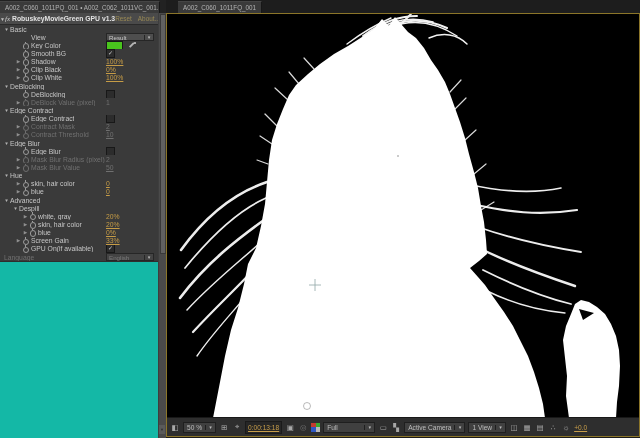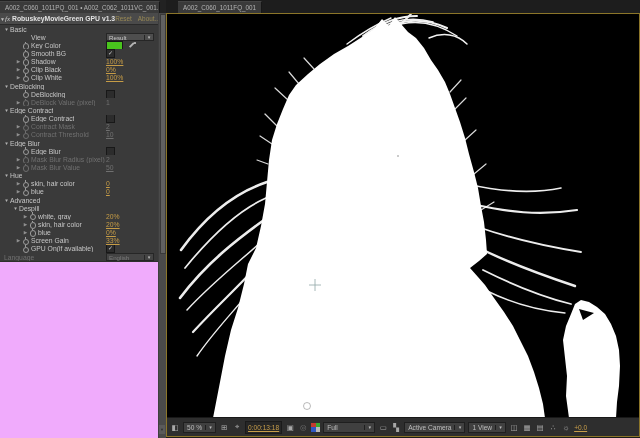--- a/index.html
+++ b/index.html
@@ -4,21 +4,21 @@
 <style>
   html,body{margin:0;padding:0;background:#111;}
   body{width:640px;height:438px;position:relative;overflow:hidden;
        font-family:"Liberation Sans",sans-serif;-webkit-font-smoothing:antialiased;}
   
   .left-frame{position:absolute;left:0;top:0;width:166px;height:438px;background:#565656;}
   .tabbar{height:13px;background:#222;display:flex;align-items:flex-end;overflow:hidden;}
   .tab{background:#3a3a3a;color:#b3b3b3;font-size:6.3px;line-height:12px;height:12px;
        padding:0 5px;white-space:nowrap;overflow:hidden;border-right:1px solid #171717;
        border-top:1px solid #454545;box-sizing:border-box;}
-  .ec-body{position:absolute;top:13px;left:0;right:0;bottom:0;background:#f0abfc;overflow:hidden;padding-left:40px;}
+  .ec-body{position:absolute;top:13px;left:0;right:0;bottom:0;background:#14b8a6;overflow:hidden;padding-left:40px;}
   .ec-rows{position:absolute;top:0;left:0;right:7px;background:#3a3a3a;border-bottom:1px solid #2e2e2e;}
   .effect-header{height:11px;background:#4a4a4a;border-bottom:1px solid #2a2a2a;
        display:flex;align-items:center;font-size:7px;color:#e2e2e2;}
   .eh-tri{width:9px;text-align:center;font-size:5px;color:#c0c0c0;}
   .fx-badge{font-style:italic;font-family:"Liberation Serif",serif;font-size:7px;color:#cfcfcf;margin-right:2px;}
   .eh-name{font-weight:bold;font-size:6.8px;white-space:nowrap;}
   .eh-links{margin-left:auto;display:flex;gap:6px;padding-right:3px;}
   .eh-link{color:#9a8a55;font-size:6.4px;}
   .row{height:8.15px;display:flex;align-items:center;position:relative;
        font-size:6.8px;color:#c6c6c6;white-space:nowrap;overflow:hidden;}

